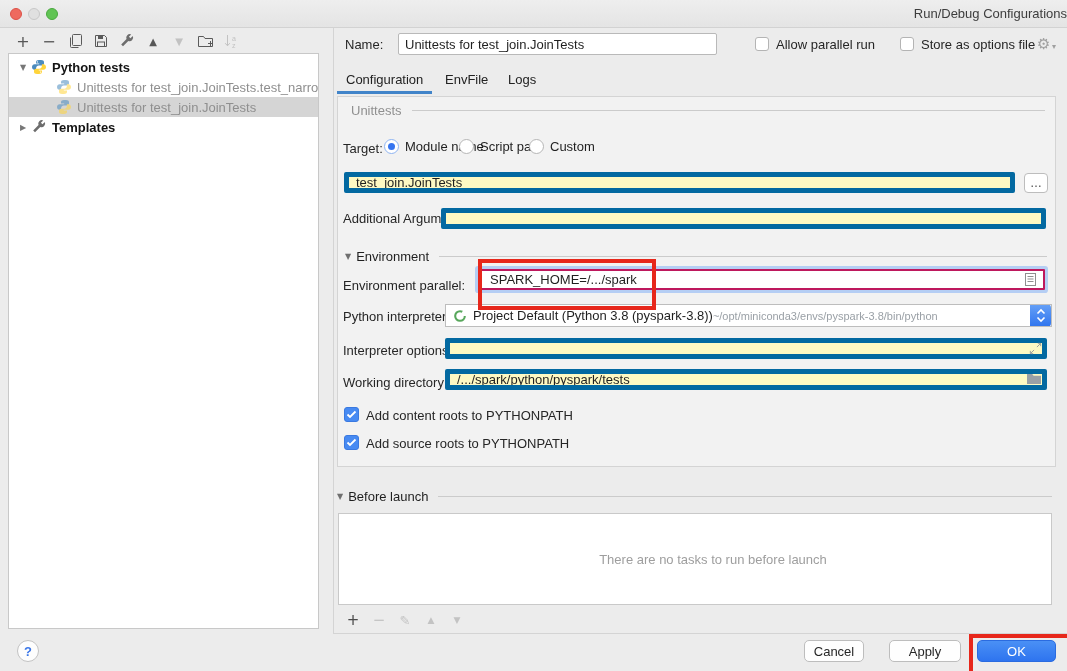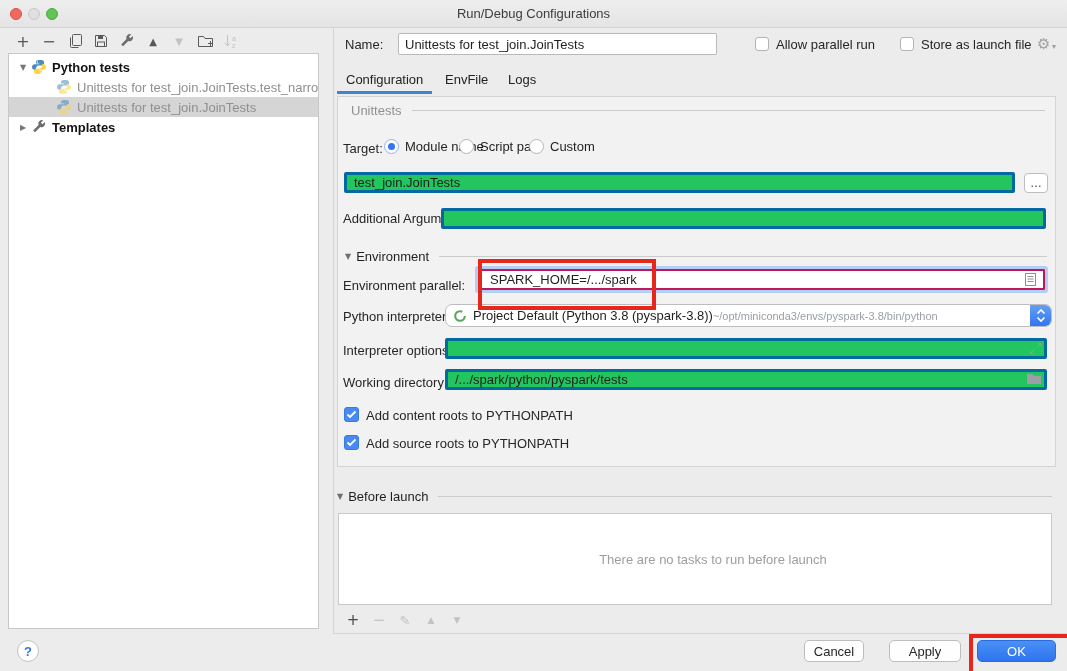--- a/index.html
+++ b/index.html
@@ -5,21 +5,21 @@
   html,body{margin:0;padding:0;}
   .stage{position:relative;width:1067px;height:671px;background:#ececec;
          font-family:"Liberation Sans",sans-serif;overflow:hidden;color:#1f1f1f;}
   
   .titlebar{position:absolute;left:0;top:0;width:100%;height:28px;
             background:linear-gradient(#eeeeee,#e4e4e4);border-bottom:1px solid #d2d2d2;box-sizing:border-box;}
   .tl{position:absolute;top:8px;width:12px;height:12px;border-radius:50%;box-sizing:border-box;}
   .tl.red{left:10px;background:#ee6a5f;border:1px solid #dd5147;}
   .tl.gray{left:28px;background:#e0e0e0;border:1px solid #c8c8c8;}
   .tl.green{left:46px;background:#61c454;border:1px solid #4aa93f;}
-  .wtitle{position:absolute;left:0;right:0;top:0;height:28px;line-height:27px;text-align:center;
+  .wtitle{position:absolute;left:0;right:0;top:0;height:28px;line-height:27px;text-align:right;
           font-size:13px;color:#3d3d3d;}
   
   .sbtb{position:absolute;left:10px;top:31px;height:20px;display:flex;align-items:center;}
   .sbtb .tbi{width:26px;height:20px;display:flex;align-items:center;justify-content:center;}
   .glyph{font-family:"DejaVu Sans",sans-serif;}
   .gi-dark{color:#575757;}
   .gi-dis{color:#c2c2c2;}
   .tree{position:absolute;left:8px;top:53px;width:311px;height:576px;background:#fff;
         border:1px solid #c8c8c8;box-sizing:border-box;overflow:hidden;}
   .trow{display:flex;align-items:center;height:20px;white-space:nowrap;overflow:hidden;font-size:13px;}
@@ -48,30 +48,30 @@
   .grow{position:absolute;display:flex;align-items:center;}
   .grow .sect-arrow{font-size:8px;color:#6f6f6f;margin-right:5px;}
   .grow .sect-lbl{font-size:13px;}
   .grow .hline{flex:1;height:1px;background:#cbcbcb;margin-left:10px;}
   .plbl{position:absolute;font-size:13px;color:#262626;white-space:nowrap;}
   .radio{width:15px;height:15px;border-radius:50%;background:#fff;border:1px solid #b6b6b6;
          box-sizing:border-box;position:relative;flex:0 0 15px;}
   .radio.sel{border:1px solid #8fb4f2;}
   .radio.sel::after{content:"";position:absolute;left:3px;top:3px;width:7px;height:7px;border-radius:50%;background:#3574f0;}
   .ropt{position:absolute;display:flex;align-items:center;gap:6px;font-size:13px;}
-  .pfield{position:absolute;box-sizing:border-box;background:#22c55e;border:3px solid #0369a1;
+  .pfield{position:absolute;box-sizing:border-box;background:#fef9c3;border:5px solid #0369a1;
           border-radius:2px;font-size:13px;font-family:"Liberation Sans",sans-serif;padding:0 7px;color:#1f1f1f;outline:none;}
   .btn-browse{position:absolute;width:24px;height:20px;background:#fff;border:1px solid #bdbdbd;border-radius:4px;
               box-sizing:border-box;font-size:12px;color:#444;display:flex;align-items:center;justify-content:center;}
   .envfield{position:absolute;left:140px;top:172px;width:567px;height:21px;background:#fff;
             border:2px solid #be185d;box-shadow:0 0 0 3px rgba(120,170,245,.5);border-radius:1px;
             box-sizing:border-box;display:flex;align-items:center;}
   .envfield .val{font-size:13px;padding-left:10px;flex:1;}
   .combo{position:absolute;left:107px;top:207px;width:607px;height:23px;background:#fff;border:1px solid #bdbdbd;
-         border-radius:7px;box-sizing:border-box;display:flex;align-items:center;overflow:hidden;}
+         border-radius:0;box-sizing:border-box;display:flex;align-items:center;overflow:hidden;}
   .combo .cicon{margin:0 6px 0 7px;flex:0 0 14px;height:14px;}
   .combo .cname{font-size:13px;white-space:nowrap;}
   .combo .cpath{font-size:11px;color:#9aa0a6;margin-left:0;white-space:nowrap;overflow:hidden;flex:1;}
   .spinner{flex:0 0 21px;height:23px;background:linear-gradient(#66a1f7,#2f74ee);border-radius:0 4px 4px 0;
            display:flex;align-items:center;justify-content:center;margin-left:auto;}
   .icon-right{position:absolute;}
   .cblbl{position:absolute;font-size:13px;color:#262626;}
   
   .blbox{position:absolute;left:338px;top:513px;width:714px;height:92px;background:#fff;
          border:1px solid #c9c9c9;box-sizing:border-box;display:flex;align-items:center;justify-content:center;}
@@ -182,21 +182,21 @@
     </div>
   </div>
 
   <div class="vsep"></div>
 
   <span class="lbl" style="left:345px;top:37px;">Name:</span>
   <input class="txtfield" style="left: 398px; top: 33px; width: 319px; height: 22px;" value="Unittests for test_join.JoinTests">
   <span class="cbox" style="left:755px;top:37px;"></span>
   <span class="lbl" style="left:776px;top:37px;">Allow parallel run</span>
   <span class="cbox" style="left:900px;top:37px;"></span>
-  <span class="lbl" style="left:921px;top:37px;">Store as launch file</span>
+  <span class="lbl" style="left:921px;top:37px;">Store as options file</span>
   <span class="lbl glyph" style="left:1037px;top:35px;font-size:15px;color:#a0a0a0;">⚙</span>
   <span class="lbl glyph" style="left:1052px;top:42px;font-size:8px;color:#a0a0a0;">▾</span>
 
   <span class="tab" style="left:346px;top:72px;">Configuration</span>
   <span class="tab" style="left:445px;top:72px;">EnvFile</span>
   <span class="tab" style="left:508px;top:72px;">Logs</span>
   <div class="tabline"></div>
 
   <div class="panel">
 

